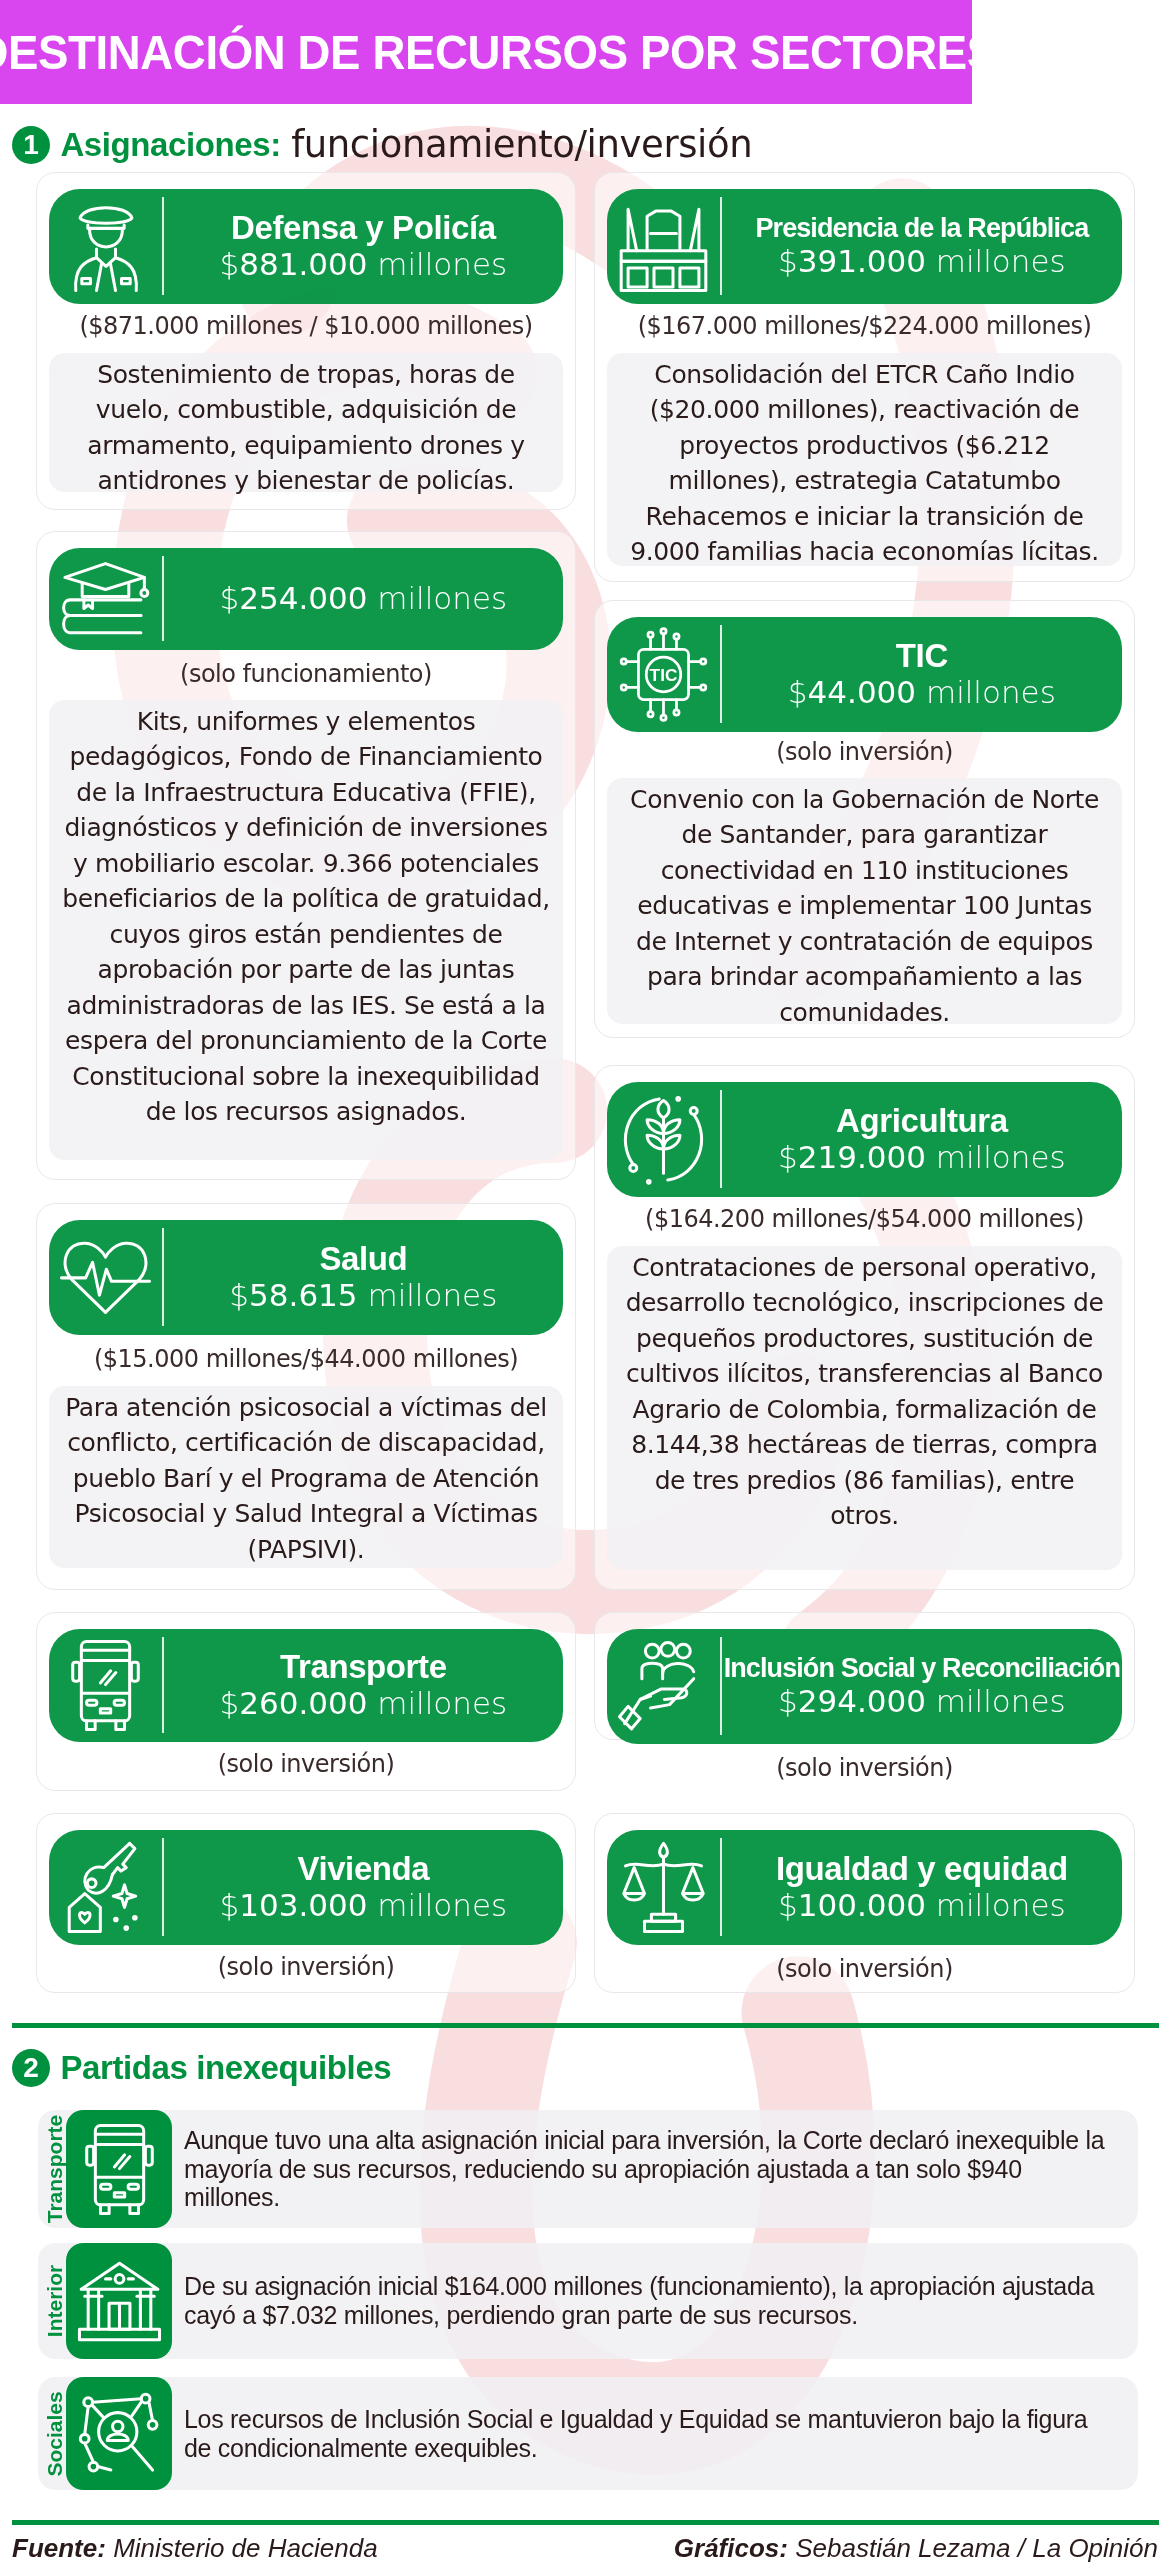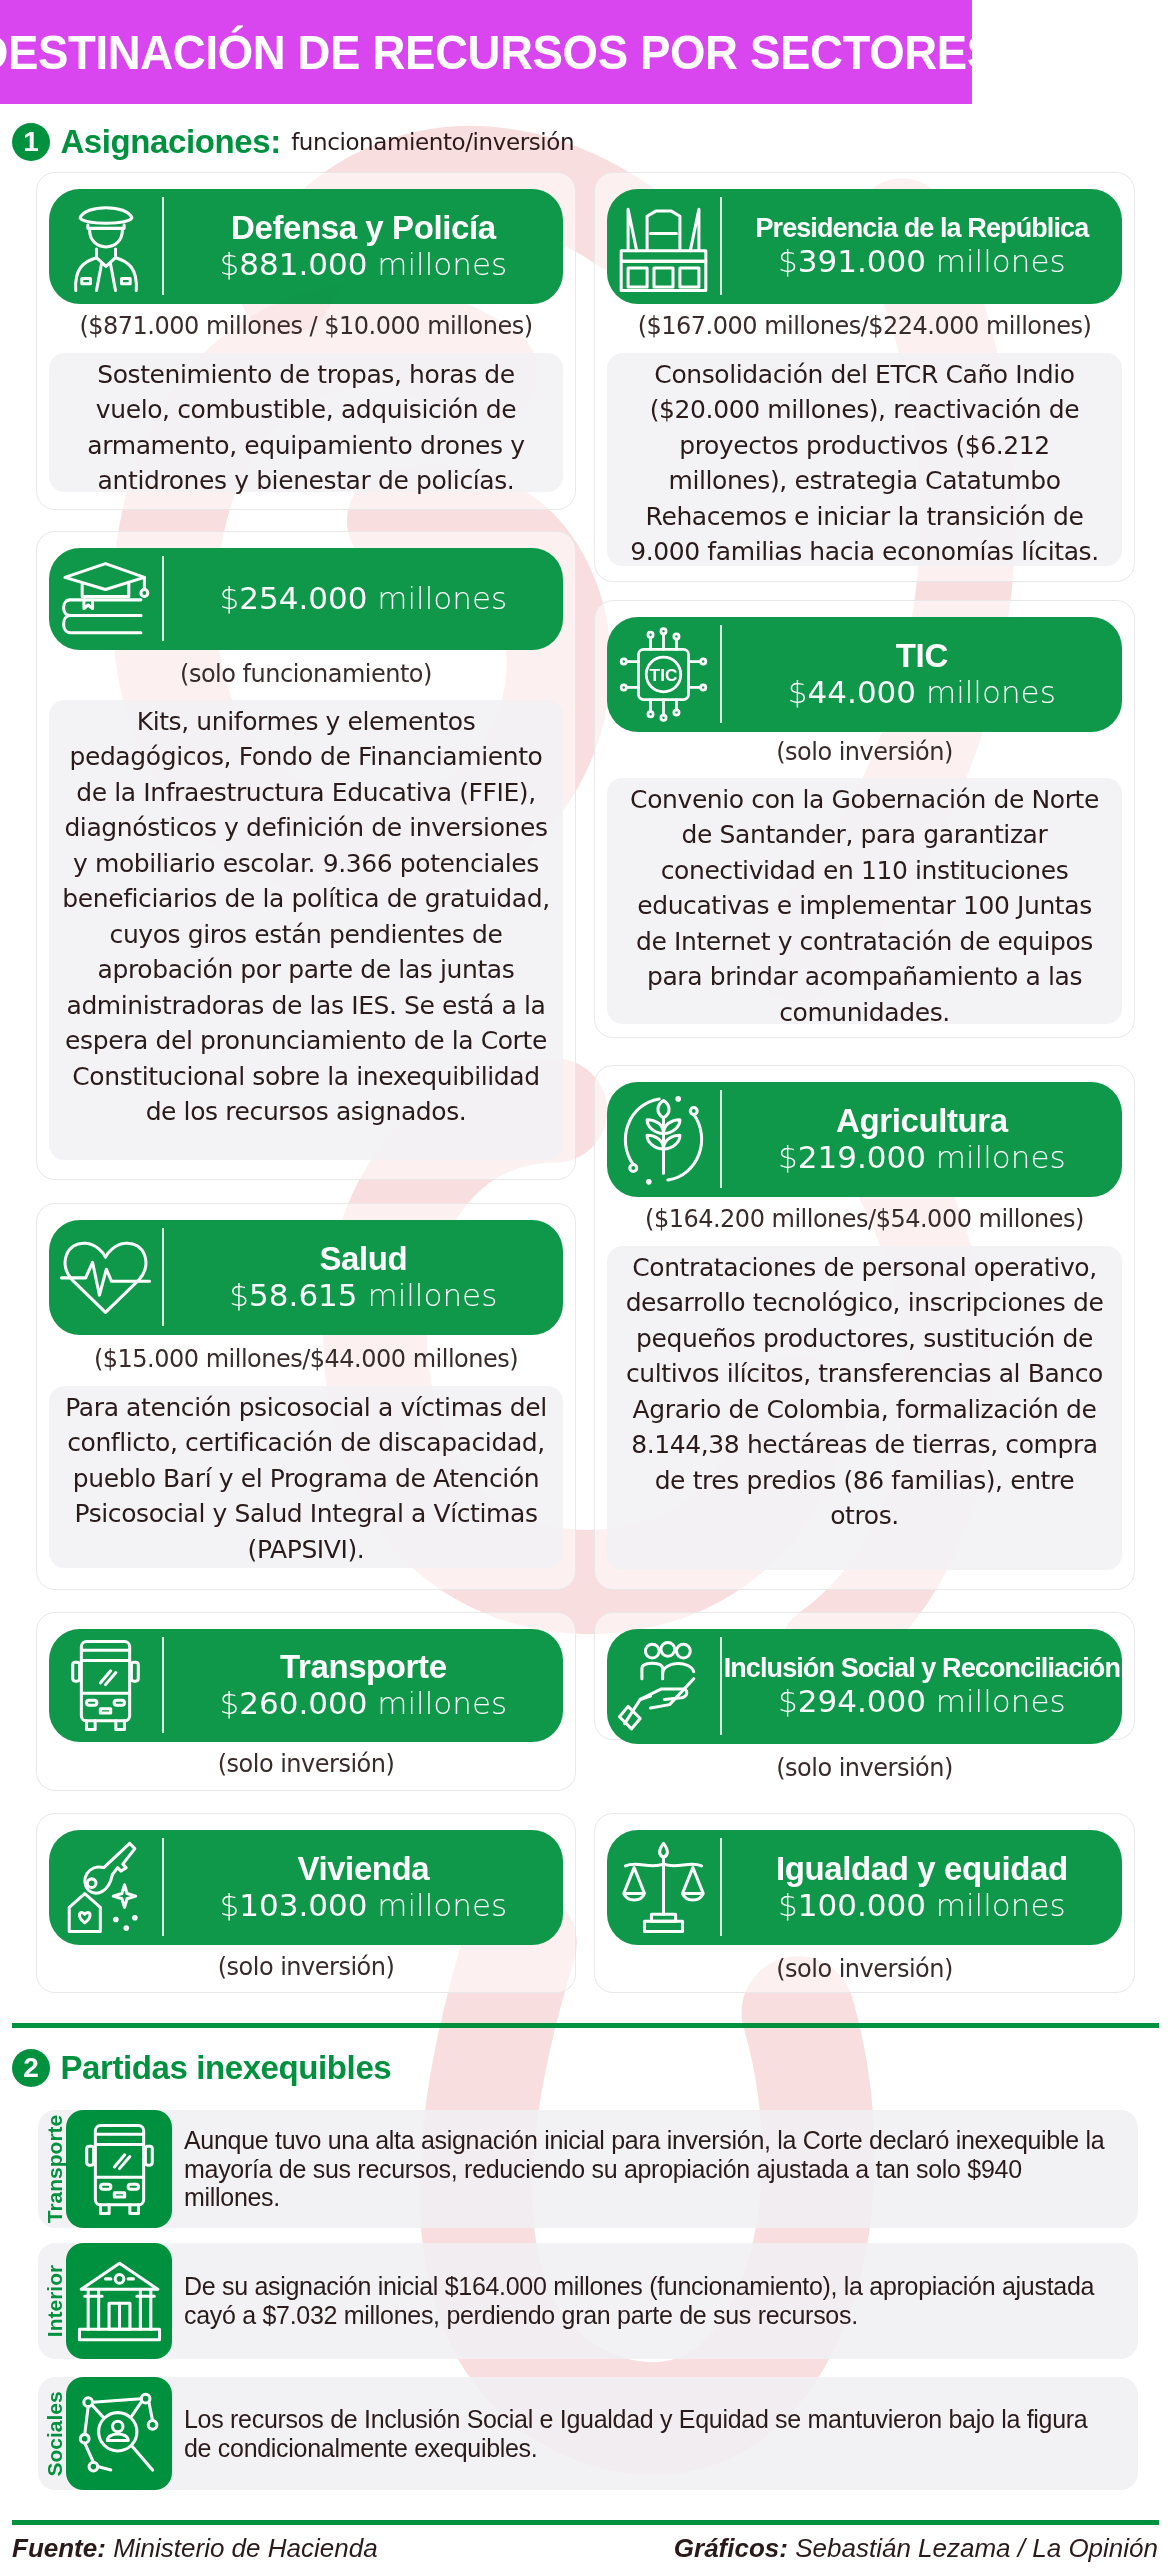--- a/index.html
+++ b/index.html
@@ -3,21 +3,21 @@
 <meta charset="utf-8">
 <style>
   * { box-sizing: border-box; margin: 0; padding: 0; }
   body { width: 1170px; height: 2576px; background: #ffffff; position: relative; overflow: hidden; font-family: "DejaVu Sans", sans-serif; color: #2a1a1a; }
   .wm { position: absolute; pointer-events: none; z-index: 0; }
   .banner { position: absolute; left: 0; top: 0; width: 972px; height: 104px; background: #d946ef; display: flex; align-items: center; justify-content: center; z-index: 2; }
   .banner h1 { color: #fff; font-family: "Liberation Sans", sans-serif; font-weight: 700; font-size: 49px; letter-spacing: -0.4px; transform: scaleX(0.93); white-space: nowrap; }
   .sec-title { position: absolute; left: 12px; display: flex; align-items: center; z-index: 2; }
   .sec-num { width: 38px; height: 38px; border-radius: 50%; background: #00913f; color: #fff; font-family: "Liberation Sans", sans-serif; font-weight: 700; font-size: 28px; display: flex; align-items: center; justify-content: center; margin-right: 10.4px; }
   .sec-label { color: #00913f; font-family: "Liberation Sans", sans-serif; font-weight: 700; font-size: 33px; letter-spacing: -0.4px; }
-  .sec-sub { color: #2a1a1a; font-family: "DejaVu Sans", sans-serif; font-size: 23px; margin-left: 10.4px; letter-spacing: -0.4px; }
+  .sec-sub { color: #2a1a1a; font-family: "DejaVu Sans", sans-serif; font-size: 37px; margin-left: 10.4px; letter-spacing: -0.4px; }
   .card { position: absolute; border: 1.7px solid #e8e8ea; border-radius: 19px; background: rgba(255,255,255,0.55); z-index: 1; }
   .gh { position: absolute; left: 12px; right: 12px; top: 15.6px; border-radius: 31px; background: rgba(0,145,63,0.94); display: flex; align-items: center; }
   .gh .ico { width: 113px; height: 100%; display: flex; align-items: center; justify-content: center; }
   .gh .sep { width: 1.7px; background: rgba(255,255,255,0.85); align-self: stretch; margin: 8.7px 0; }
   .gh .txt { flex: 1; text-align: center; color: #fff; line-height: 1.15; }
   .gh .name { font-family: "Liberation Sans", sans-serif; font-weight: 700; font-size: 33px; letter-spacing: -0.4px; }
   .gh .name.small { font-size: 27px; letter-spacing: -0.9px; }
   .gh .amt { font-family: "DejaVu Sans", sans-serif; font-size: 31px; font-weight: 300; }
   .gh .amt b { font-weight: 400; }
   .split { position: absolute; left: 0; right: 0; text-align: center; font-size: 24px; color: #3a2b2b; letter-spacing: -0.5px; }

